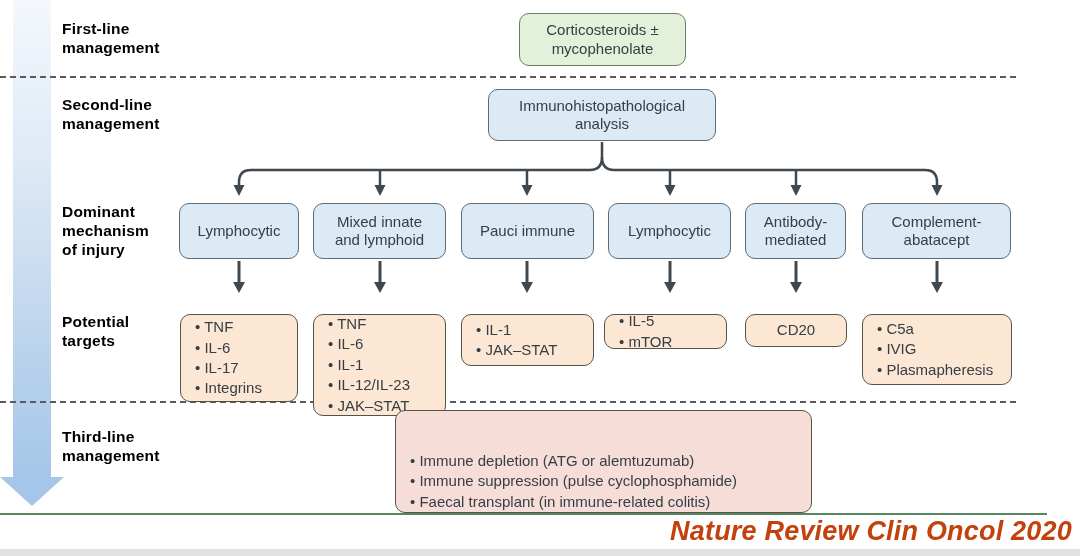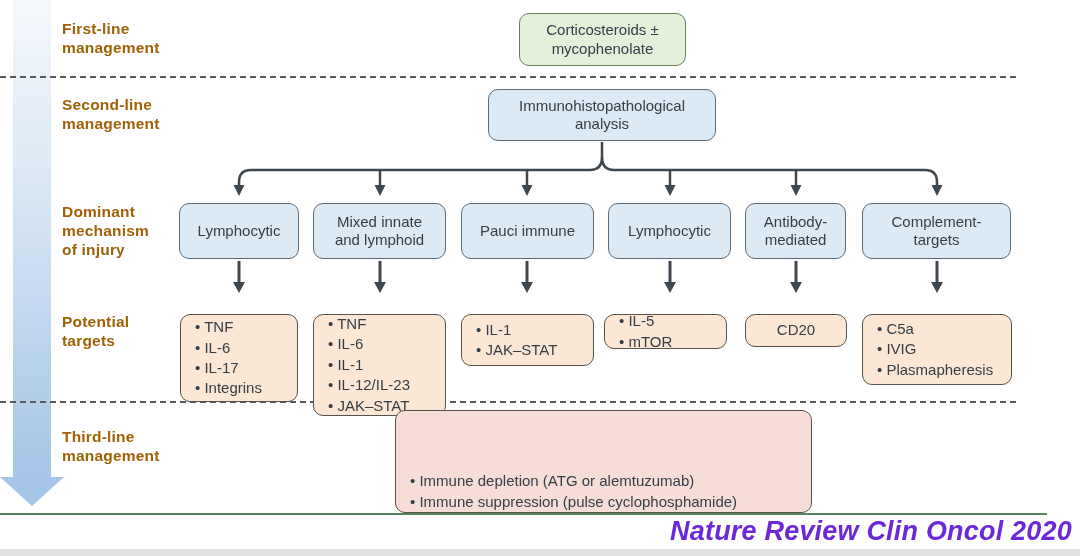--- a/index.html
+++ b/index.html
@@ -17,21 +17,21 @@
     position:absolute; left:0; top:477px; width:0; height:0;
     border-left:32px solid transparent; border-right:32px solid transparent;
     border-top:29px solid #a5c6e8;
   }
   
   .dashed-line { position:absolute; left:0; width:1016px; height:0; border-top:2px dashed #5a5a5a; }
   .dash-1 { top:76px; }
   .dash-2 { top:401px; }
   
   .row-label {
-    position:absolute; left:62px; color:#a16207; font-weight:700; font-size:15.5px;
+    position:absolute; left:62px; color:#000000; font-weight:700; font-size:15.5px;
     line-height:1.22; white-space:pre-line; letter-spacing:.2px;
   }
   
   .box {
     position:absolute; box-sizing:border-box; border-radius:10px;
     display:flex; align-items:center; justify-content:center;
     font-size:15px; color:#353e47; text-align:center; line-height:1.22;
   }
   .box .lbl { white-space:pre-line; }
   .box .lbl.align-left { display:inline-block; text-align:center; }
@@ -42,21 +42,21 @@
   
   ul.bullets { list-style:none; margin:0; padding:0 8px 0 14px; }
   ul.bullets li { line-height:1.36; color:#353e47; }
   ul.bullets li::before { content:"• "; color:#353e47; }
   
   svg.connectors { position:absolute; left:0; top:0; pointer-events:none; }
   
   .green-rule { position:absolute; left:0; top:513px; width:1047px; height:2px; background:#55875f; }
   .attribution {
     position:absolute; right:8px; top:516px; font-size:27px; font-weight:700;
-    font-style:italic; color:#6d28d9; letter-spacing:.2px;
+    font-style:italic; color:#c2410c; letter-spacing:.2px;
   }
   .bottom-bar { position:absolute; left:0; top:549px; width:1080px; height:7px; background:#e1e2e3; }
 </style>
 </head>
 <body>
 
 <div class="stage">
 
   <div class="flow-arrow-shaft"></div>
   <div class="flow-arrow-head"></div>
@@ -133,21 +133,21 @@
   </div>
   <div class="box box-blue" style="left:608px;top:203px;width:123px;height:56px">
     <span class="lbl">Lymphocytic</span>
   </div>
   <div class="box box-blue" style="left:745px;top:203px;width:101px;height:56px">
     <span class="lbl align-left">Antibody-
 mediated</span>
   </div>
   <div class="box box-blue" style="left:862px;top:203px;width:149px;height:56px">
     <span class="lbl align-left">Complement-
-targets</span>
+abatacept</span>
   </div>
 
   <div class="box box-orange" style="left:180px;top:294px;width:118px;height:88px">
     <ul class="bullets">
       <li>TNF</li>
       <li>IL-6</li>
       <li>IL-17</li>
       <li>Integrins</li>
     </ul>
   </div>
@@ -180,20 +180,21 @@
       <li>C5a</li>
       <li>IVIG</li>
       <li>Plasmapheresis</li>
     </ul>
   </div>
 
   <div class="box box-pink" style="left:395px;top:410px;width:417px;height:103px;align-items:flex-end">
     <ul class="bullets">
       <li>Immune depletion (ATG or alemtuzumab)</li>
       <li>Immune suppression (pulse cyclophosphamide)</li>
+      <li>Faecal transplant (in immune-related colitis)</li>
     </ul>
   </div>
 
   <div class="green-rule"></div>
   <div class="attribution">Nature Review Clin Oncol 2020</div>
   <div class="bottom-bar"></div>
 
 </div>
 
 </body></html>

